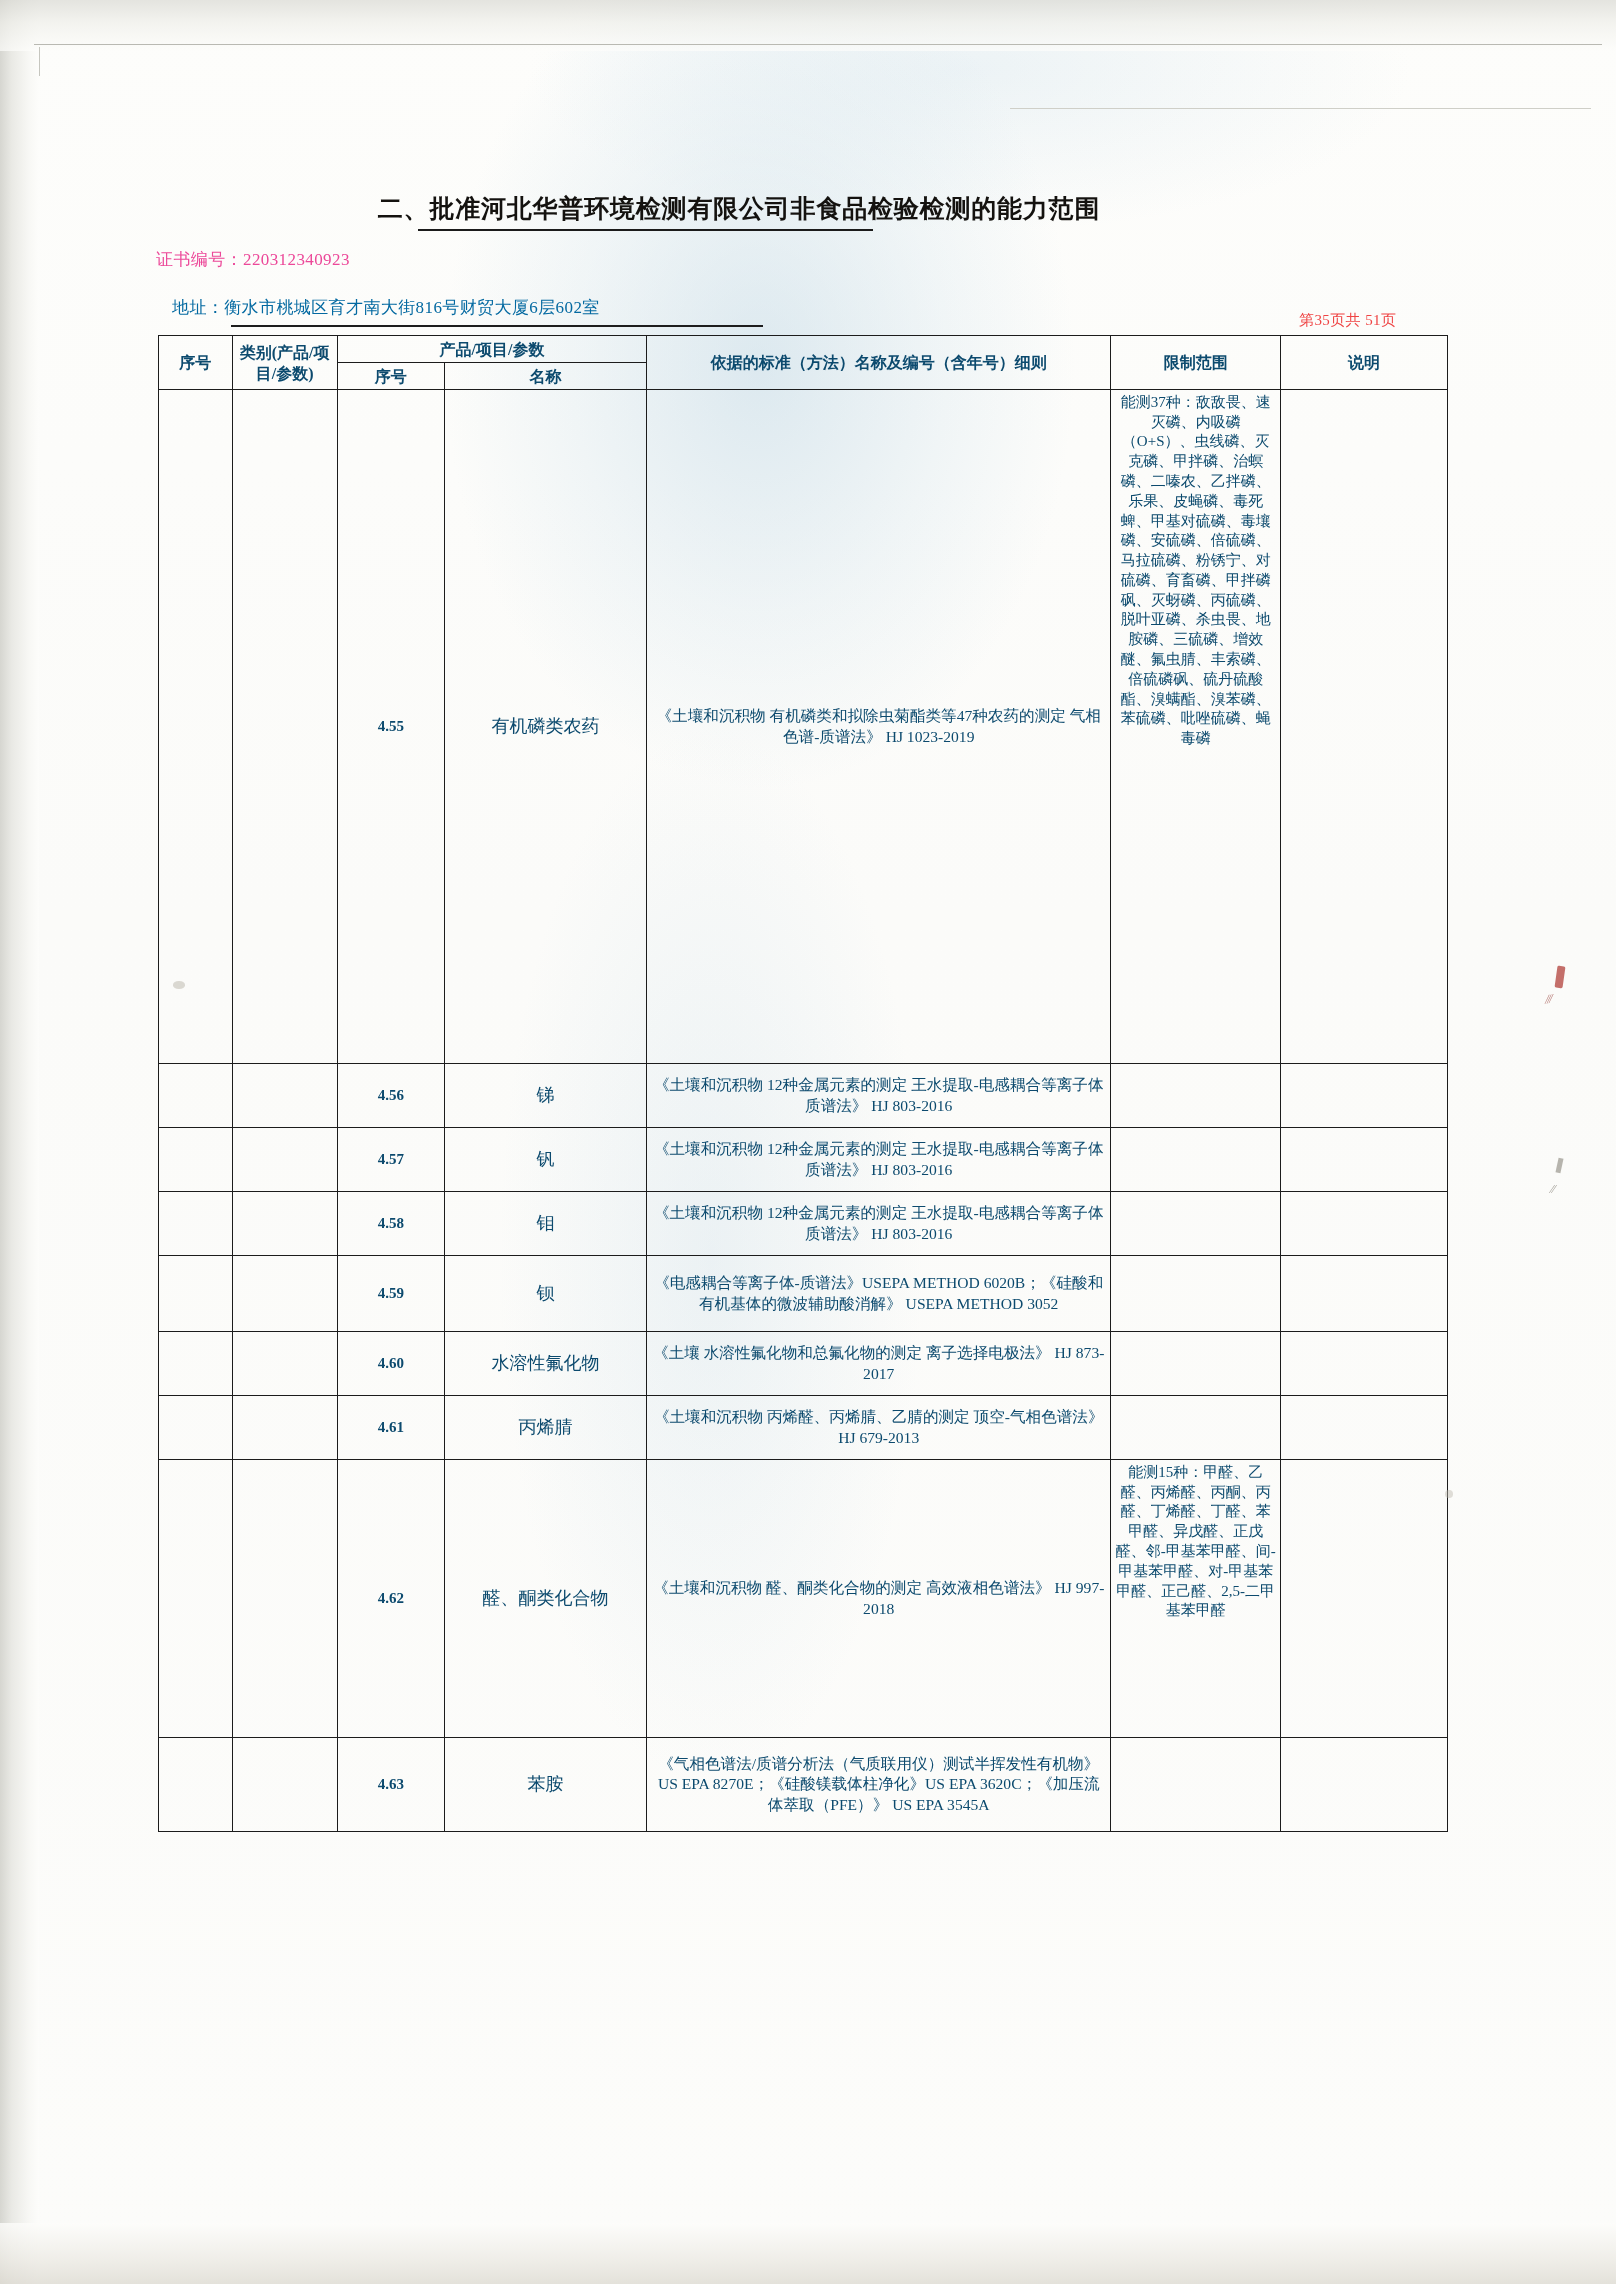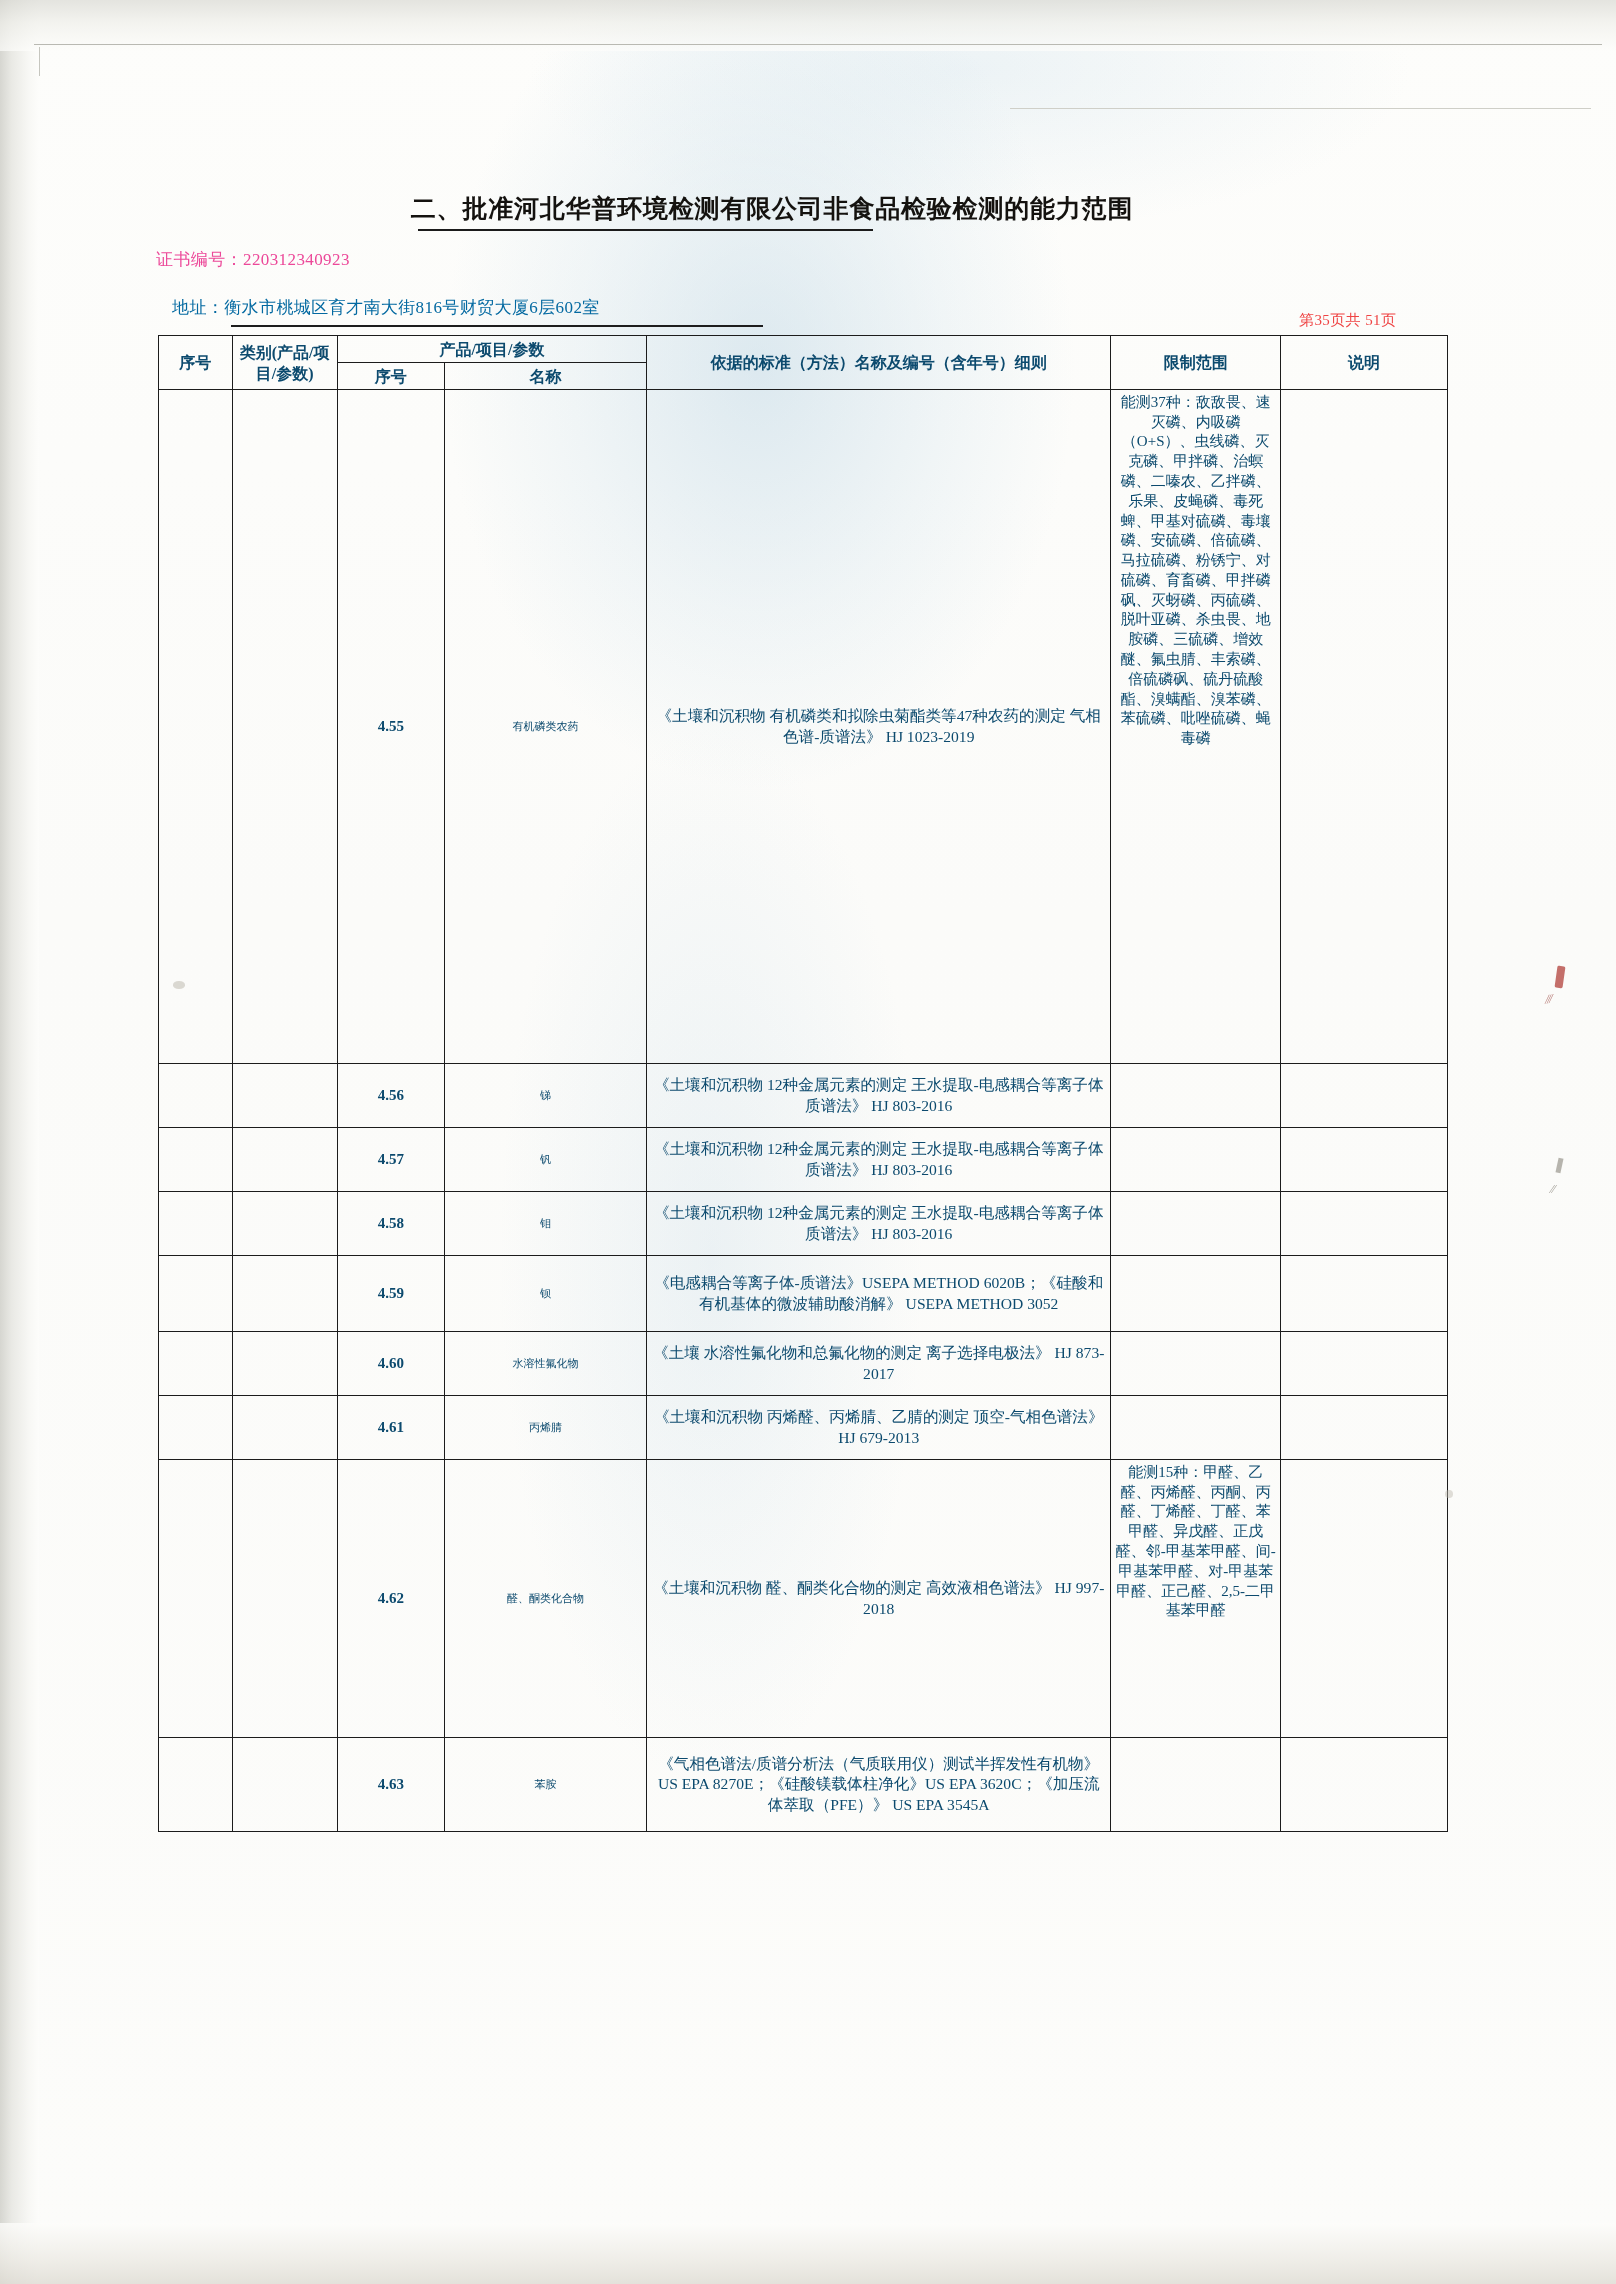--- a/index.html
+++ b/index.html
@@ -43,21 +43,20 @@
   }
   .content {
     position:absolute; left:0; top:0; width:1616px; height:2284px;
   }
 
   .doc-title {
     position:absolute; left:0; top:192px; width:1478px;
     text-align:center;
     font-size:25px; font-weight:bold; letter-spacing:0.8px;
     color:#14120f;
-    margin-left:33px;
   }
   .title-underline {
     position:absolute; left:418px; top:229px; width:455px; height:1.7px;
     background:#1b1b1b;
   }
   .cert-no {
     position:absolute; left:156px; top:248px;
     font-size:17px; color:#ec4899; letter-spacing:0.4px;
   }
   .addr {
@@ -102,21 +101,21 @@
     font-size:15.6px; line-height:1.38; padding:5px 6.7px;
     text-align:center;
   }
   td.limit {
     font-size:15px; line-height:1.34;
     padding:5px 5px;
     text-align:center;
     letter-spacing:0px;
   }
   td.subno { font-size:15px; font-weight:bold; }
-  td.pname { font-size:11px; }
+  td.pname { font-size:18px; }
   td.vmid { vertical-align:middle; }
 
   
   .mark1 { position:absolute; left:1556px; top:966px; width:8.4px; height:22px; background:#b2403a; opacity:.75; border-radius:1.7px; transform:rotate(8deg); }
   .mark2 { position:absolute; left:1546px; top:992px; font-size:12.6px; color:#9d4b44; transform:rotate(-10deg); opacity:.8; }
   .mark3 { position:absolute; left:1557px; top:1158px; width:5px; height:15px; background:#7d7a6f; opacity:.55; transform:rotate(12deg); }
   .mark4 { position:absolute; left:1551px; top:1182px; font-size:11.8px; color:#6f6a5f; opacity:.7; }
   .smudge1 { position:absolute; left:173px; top:981px; width:11.8px; height:7.6px; background:#b9b5a9; opacity:.5; border-radius:50%; }
   .smudge2 { position:absolute; left:1445px; top:1490px; width:7.6px; height:7.6px; background:#bdb9ad; opacity:.45; border-radius:50%; }
   .bottom-shadow {

